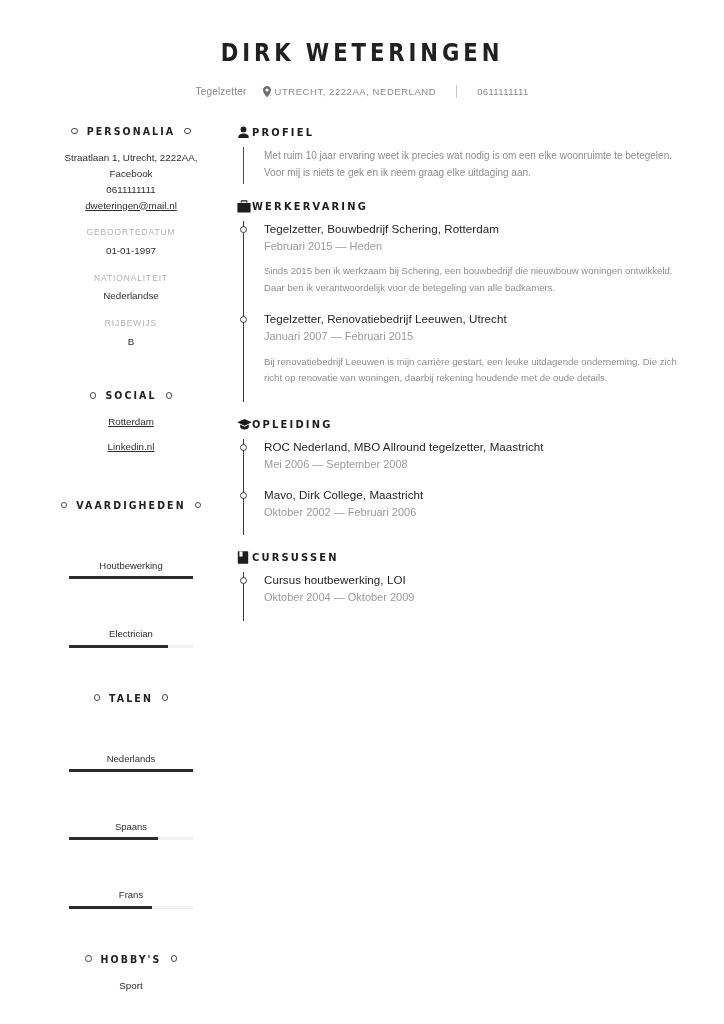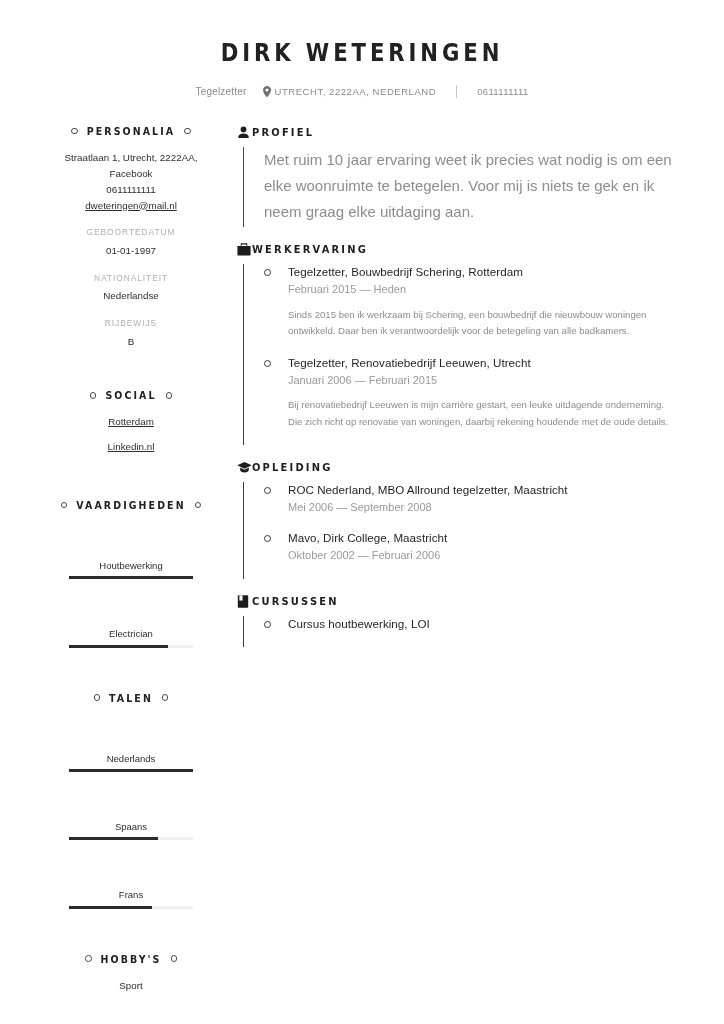--- a/index.html
+++ b/index.html
@@ -195,21 +195,20 @@
     top: 0;
     bottom: 0;
     width: 1px;
     background: #3a3a3a;
   }
   .tl.profile-rule::before { background: #4a4a4a; }
 
   .tl-entry {
     position: relative;
     padding-bottom: 15px;
-    margin-left: 24px;
   }
   .tl-node {
     position: absolute;
     left: -24.5px;
     top: 5px;
     width: 7px;
     height: 7px;
     border: 1.1px solid #3a3a3a;
     border-radius: 50%;
     background: #ffffff;
@@ -228,21 +227,21 @@
     line-height: 1.4;
   }
   .entry-desc {
     font-size: 9.6px;
     color: #8d8d8d;
     line-height: 1.72;
     margin-top: 9px;
     max-width: 420px;
   }
   .profile-text {
-    font-size: 15px;
+    font-size: 10px;
     color: #8d8d8d;
     line-height: 1.74;
     max-width: 422px;
     padding-bottom: 2px;
   }
   .sec-gap-lg { height: 18px; }
   .sec-gap-md { height: 14px; }
 </style>
 </head>
 <body>
@@ -395,21 +394,21 @@
       <div class="tl">
         <div class="tl-entry">
           <span class="tl-node"></span>
           <div class="entry-title">Tegelzetter, Bouwbedrijf Schering, Rotterdam</div>
           <div class="entry-date">Februari 2015 — Heden</div>
           <div class="entry-desc">Sinds 2015 ben ik werkzaam bij Schering, een bouwbedrijf die nieuwbouw woningen ontwikkeld. Daar ben ik verantwoordelijk voor de betegeling van alle badkamers.</div>
         </div>
         <div class="tl-entry">
           <span class="tl-node"></span>
           <div class="entry-title">Tegelzetter, Renovatiebedrijf Leeuwen, Utrecht</div>
-          <div class="entry-date">Januari 2006 — Februari 2015</div>
+          <div class="entry-date">Januari 2007 — Februari 2015</div>
           <div class="entry-desc">Bij renovatiebedrijf Leeuwen is mijn carrière gestart, een leuke uitdagende onderneming. Die zich richt op renovatie van woningen, daarbij rekening houdende met de oude details.</div>
         </div>
       </div>
     </section>
 
     <div class="sec-gap-md"></div>
 
     <section class="main-section">
       <div class="main-heading">
         <span class="hicon">
@@ -443,18 +442,19 @@
             <rect x="0.4" y="0.4" width="11.2" height="13.2" rx="0.6"></rect>
             <rect x="2.1" y="0.4" width="3.4" height="5.6" fill="#ffffff"></rect>
           </svg>
         </span>
         <span class="htext">CURSUSSEN</span>
       </div>
       <div class="tl">
         <div class="tl-entry">
           <span class="tl-node"></span>
           <div class="entry-title">Cursus houtbewerking, LOI</div>
+          <div class="entry-date">Oktober 2004 — Oktober 2009</div>
         </div>
       </div>
     </section>
 
   </main>
 </div>
 
 </body></html>

